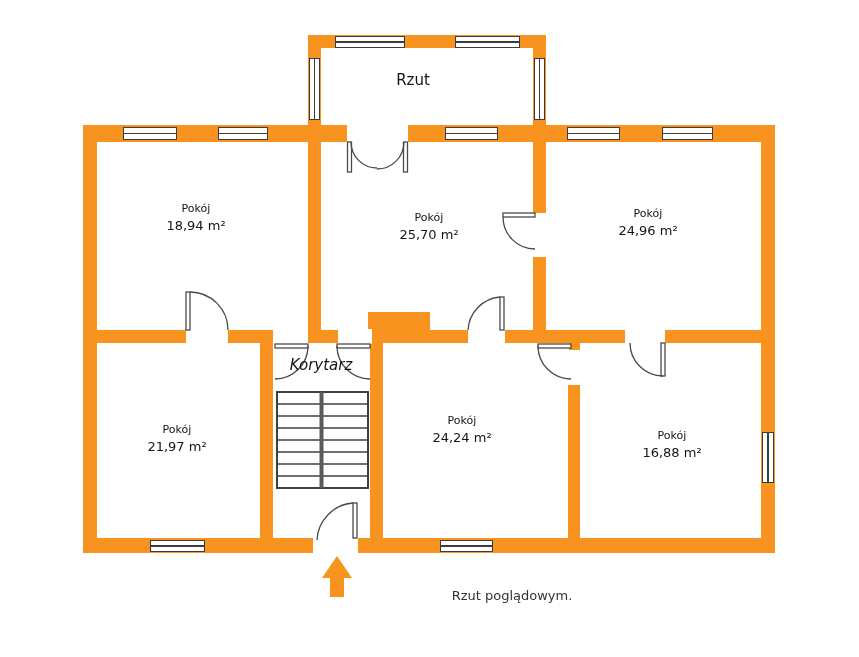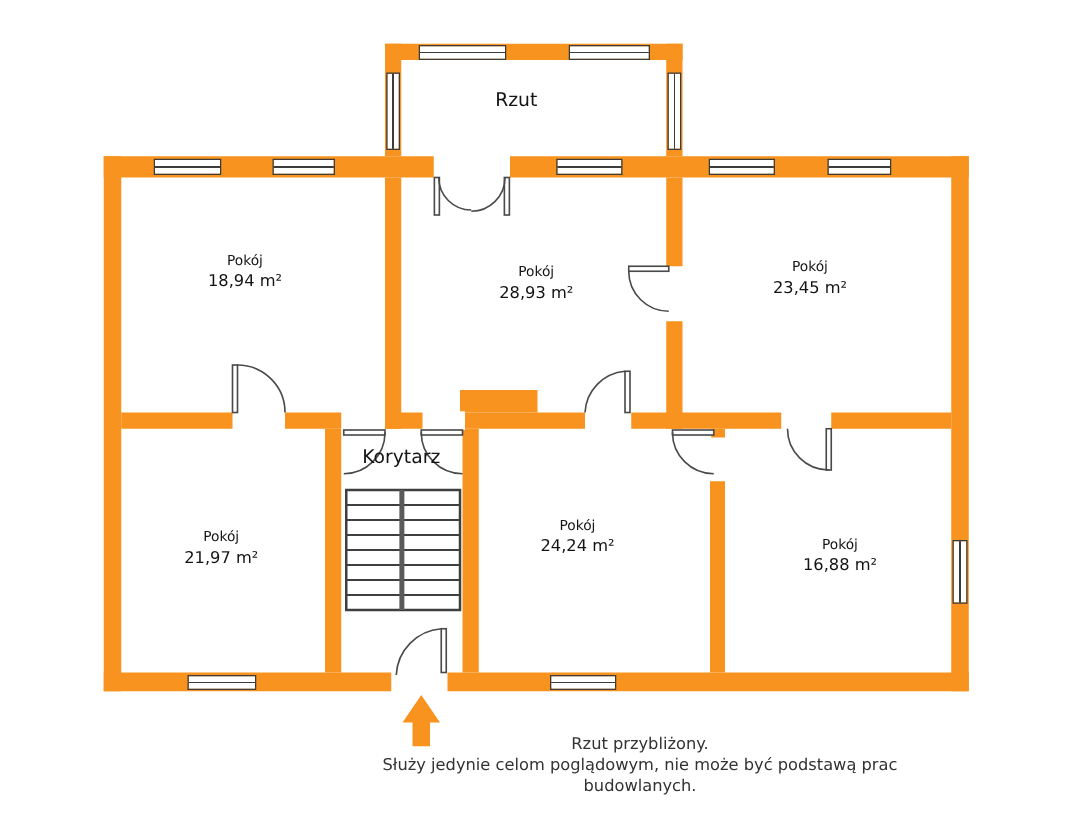--- a/index.html
+++ b/index.html
@@ -143,45 +143,44 @@
     <span class="room-name small">Rzut</span>
   </div>
 
   <div class="room-label" style="left:196px;top:202px;">
     <span class="room-name">Pokój</span>
     <span class="room-area">18,94 m²</span>
   </div>
 
   <div class="room-label" style="left:429px;top:211px;">
     <span class="room-name">Pokój</span>
-    <span class="room-area">28,93 m²</span>
+    <span class="room-area">25,70 m²</span>
   </div>
 
   <div class="room-label" style="left:648px;top:207px;">
     <span class="room-name">Pokój</span>
-    <span class="room-area">23,45 m²</span>
+    <span class="room-area">24,96 m²</span>
   </div>
 
-  <div class="room-label" style="left:321px;top:355px;">
+  <div class="room-label" style="left:321px;top:355px;font-style:italic;">
     <span class="room-name small">Korytarz</span>
   </div>
 
   <div class="room-label" style="left:177px;top:423px;">
     <span class="room-name">Pokój</span>
     <span class="room-area">21,97 m²</span>
   </div>
 
   <div class="room-label" style="left:462px;top:414px;">
     <span class="room-name">Pokój</span>
     <span class="room-area">24,24 m²</span>
   </div>
 
   <div class="room-label" style="left:672px;top:429px;">
     <span class="room-name">Pokój</span>
     <span class="room-area">16,88 m²</span>
   </div>
 
   <div class="disclaimer">
-    <span style="display:block;">Rzut przybliżony.</span>
-    <span style="display:block;">Służy jedynie celom poglądowym, nie może być podstawą prac budowlanych.</span>
+    <span style="display:block;">Rzut poglądowym.</span>
   </div>
 
 </div>
 
 </body></html>

